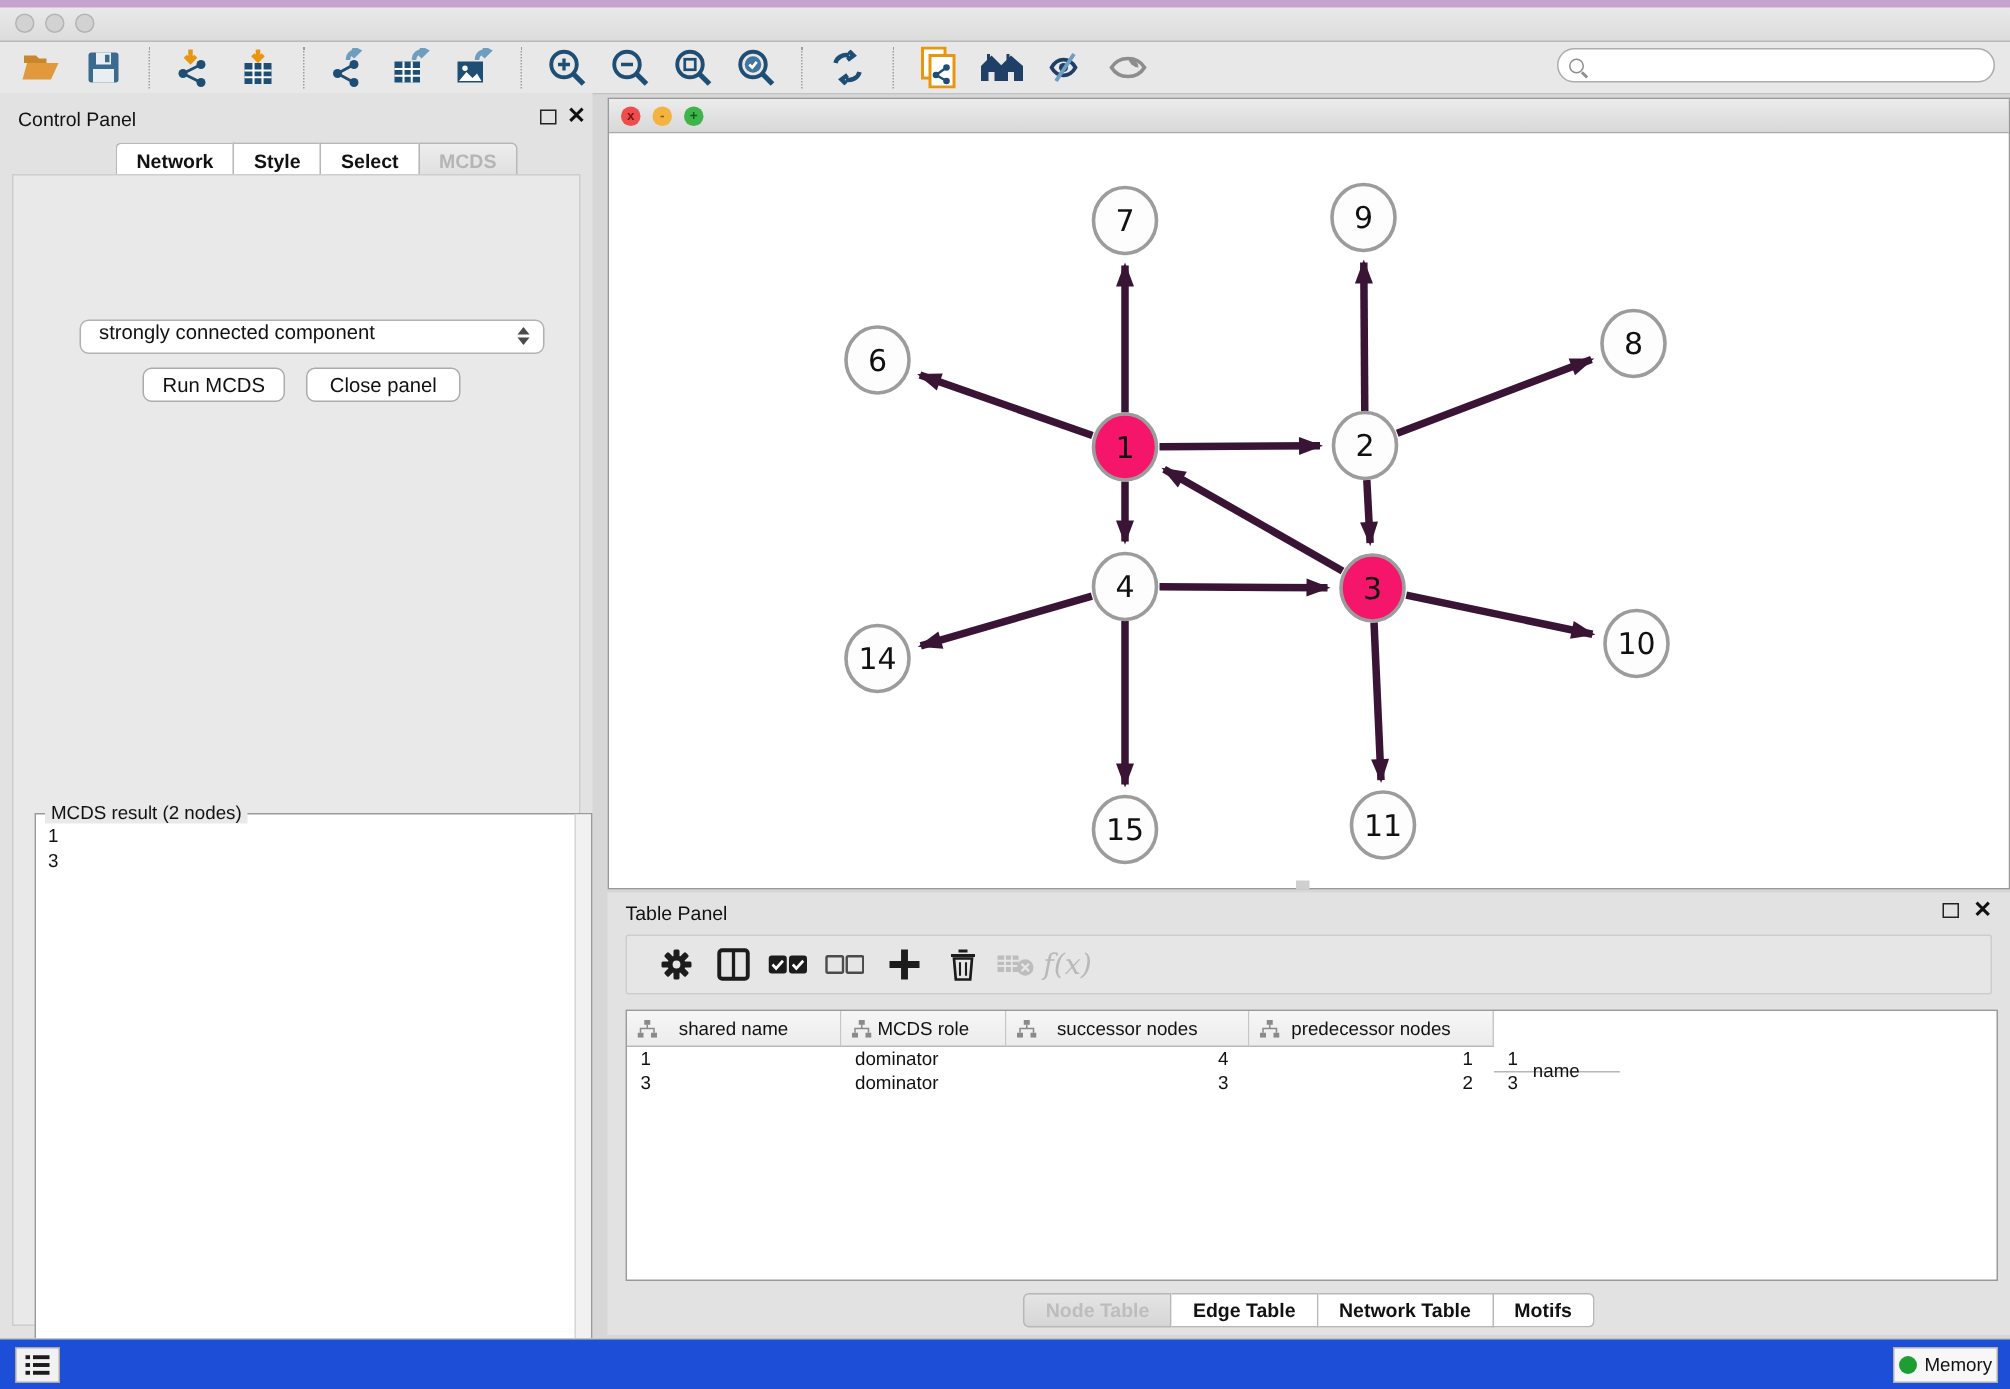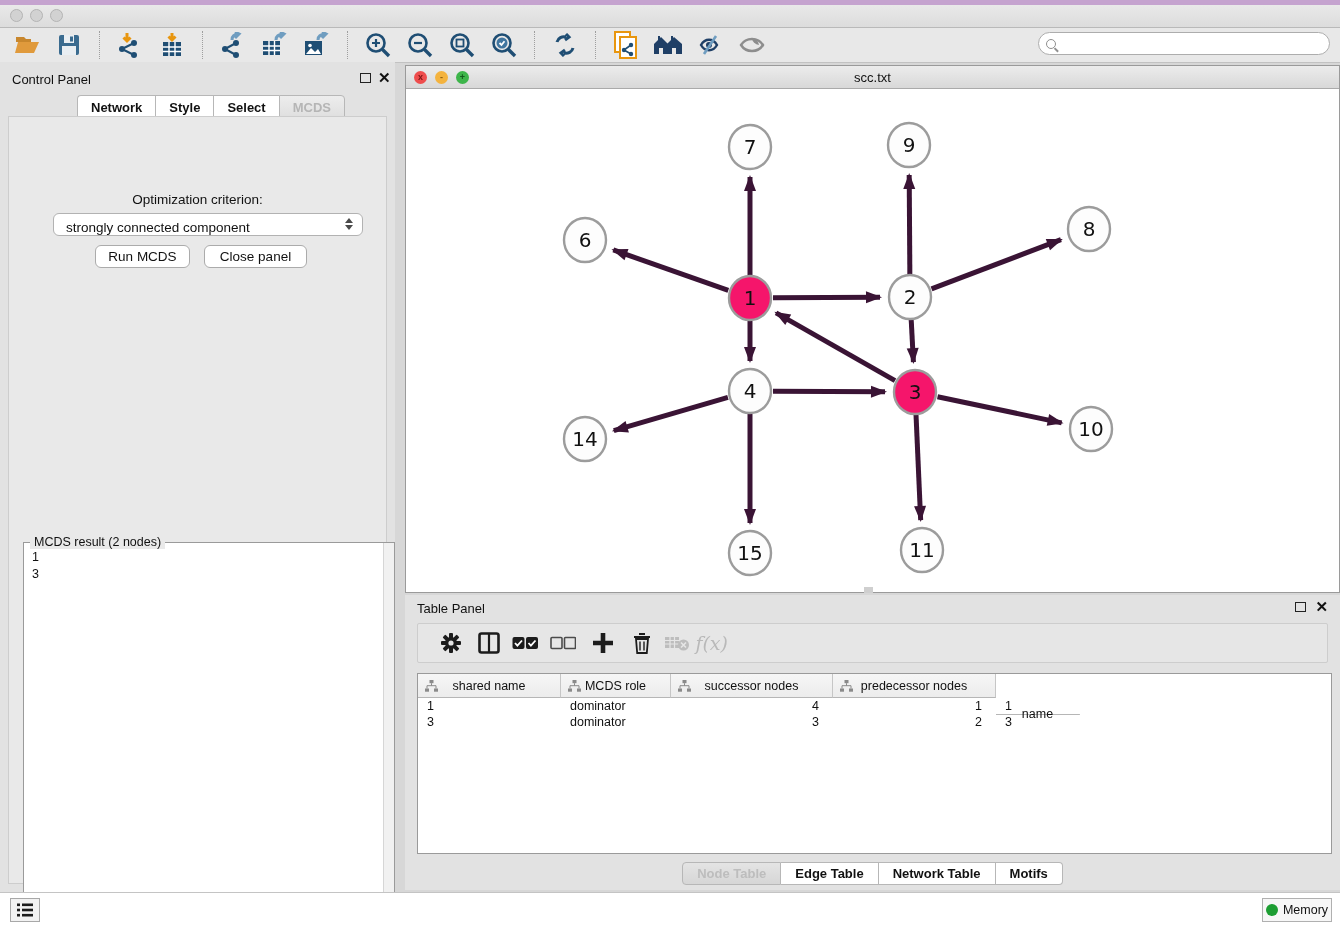--- a/index.html
+++ b/index.html
@@ -35,21 +35,21 @@
   .cp-tab { padding:4px 13px; font-size:13px; font-weight:bold; color:#111; background:#fff;
     border:1px solid #b7b7b7; border-right:none; }
   .cp-tab:first-child { border-top-left-radius:4px; }
   .cp-tab.inactive-look { background:linear-gradient(#ededed,#dedede); color:#b5b5b5;
     border-right:1px solid #b7b7b7; border-top-right-radius:4px; }
   .cp-inner { position:absolute; left:8px; top:54px; width:379px; height:768px;
     background:#e9e9e9; border:1px solid #cdcdcd; }
   .opt-label { position:absolute; left:0; top:75px; width:100%; text-align:center; font-size:13.5px; color:#111; }
   .criterion { position:absolute; left:44px; top:96px; width:310px; height:23px; background:#fff;
     border:1px solid #b2b2b2; border-radius:6px; font-size:13.5px; color:#111;
-    display:flex; align-items:flex-end; padding-left:12px; }
+    display:flex; align-items:flex-start; padding-left:12px; }
   .spin { position:absolute; right:9px; top:4px; display:flex; flex-direction:column; gap:2px; }
   .spin .up { width:0; height:0; border-left:4px solid transparent; border-right:4px solid transparent;
     border-bottom:5px solid #4a4a4a; }
   .spin .dn { width:0; height:0; border-left:4px solid transparent; border-right:4px solid transparent;
     border-top:5px solid #4a4a4a; }
   .cp-btn { position:absolute; top:128px; height:23px; background:#fff; border:1px solid #ababab;
     border-radius:6px; font-size:13.5px; color:#111; display:flex; align-items:center; justify-content:center; }
   .result-box { position:absolute; left:14px; top:425px; width:372px; height:380px; background:#fff;
     border:1px solid #9a9a9a; }
   .result-legend { position:absolute; left:6px; top:-8px; background:#e9e9e9; padding:0 4px;
@@ -86,21 +86,21 @@
   .td.r { text-align:right; padding-right:14px; }
   .bt-tabs { position:absolute; left:0; width:935px; top:267px; display:flex; justify-content:center; }
   .bt-tab { padding:3px 14px; font-size:13px; font-weight:bold; color:#111; background:#fff;
     border:1px solid #b7b7b7; border-left:none; }
   .bt-tab.sel { background:linear-gradient(#e4e4e4,#d6d6d6); color:#bdbdbd;
     border-left:1px solid #b7b7b7; border-radius:4px 0 0 4px; }
   .bt-tab:last-child { border-radius:0 4px 4px 0; }
 
   
   .statusbar { position:absolute; left:0; top:892px; width:1340px; height:34px;
-    background:#ffffff; border-top:1px solid #c4c4c4; }
+    background:#1d4ed8; border-top:1px solid #c4c4c4; }
   .list-btn { position:absolute; left:10px; top:5px; width:30px; height:24px; background:#f2f2f2;
     border:1px solid #a8a8a8; display:flex; align-items:center; justify-content:center; }
   .mem-btn { position:absolute; right:8px; top:5px; width:70px; height:24px; background:#f7f7f7;
     border:1px solid #b0b0b0; display:flex; align-items:center; justify-content:center; gap:5px;
     font-size:12.5px; color:#111; }
   .mem-dot { width:12px; height:12px; border-radius:50%; background:#1d9e33; }
 </style>
 </head>
 <body>
 
@@ -247,21 +247,20 @@
   <div class="panel-title">Control Panel</div>
   <div class="float-ic" style="left:360px; top:11px"></div>
   <div class="close-ic" style="left:378px; top:11px">✕</div>
   <div class="cp-tabs">
     <div class="cp-tab">Network</div>
     <div class="cp-tab">Style</div>
     <div class="cp-tab">Select</div>
     <div class="cp-tab inactive-look">MCDS</div>
   </div>
   <div class="cp-inner">
-    <div class="opt-label">Optimization criterion:</div>
     <div class="criterion">
       <span>strongly connected component</span>
       <span class="spin">
           <span class="up"></span>
           <span class="dn"></span>
         </span>
     </div>
     <div class="cp-btn" style="left:86px; width:95px">Run MCDS</div>
     <div class="cp-btn" style="left:195px; width:103px">Close panel</div>
     <div class="result-box">
@@ -271,21 +270,20 @@
       <div class="result-scroll"></div>
     </div>
   </div>
 </div>
 
 <div class="netwin">
   <div class="net-titlebar">
     <div class="wbtn" style="left:8px; background:#ee4d4d; color:#7c1414">x</div>
     <div class="wbtn" style="left:29px; background:#f4b33e; color:#8a5e10">-</div>
     <div class="wbtn" style="left:50px; background:#3db54a; color:#135c1c">+</div>
-    <div class="net-title">scc.txt</div>
   </div>
   <div class="net-canvas" id="graph-host"><svg width="933" height="503">
         <defs>
           <marker id="arrow" markerUnits="userSpaceOnUse" markerWidth="20" markerHeight="16" refX="15" refY="7" orient="auto">
             <path d="M1,1 L17,7 L1,13 z" fill="#3A1435"></path>
           </marker>
         </defs>
         <line x1="344" y1="186" x2="344" y2="88" stroke="#3A1435" stroke-width="5" marker-end="url(#arrow)"></line>
         <line x1="322.3015285768616" y1="201.3726585300483" x2="207.30235403018057" y2="160.94870626515439" stroke="#3A1435" stroke-width="5" marker-end="url(#arrow)"></line>
         <line x1="366.99955079441025" y1="208.85625280753493" x2="474.0005859203344" y2="208.1874963379979" stroke="#3A1435" stroke-width="5" marker-end="url(#arrow)"></line>

